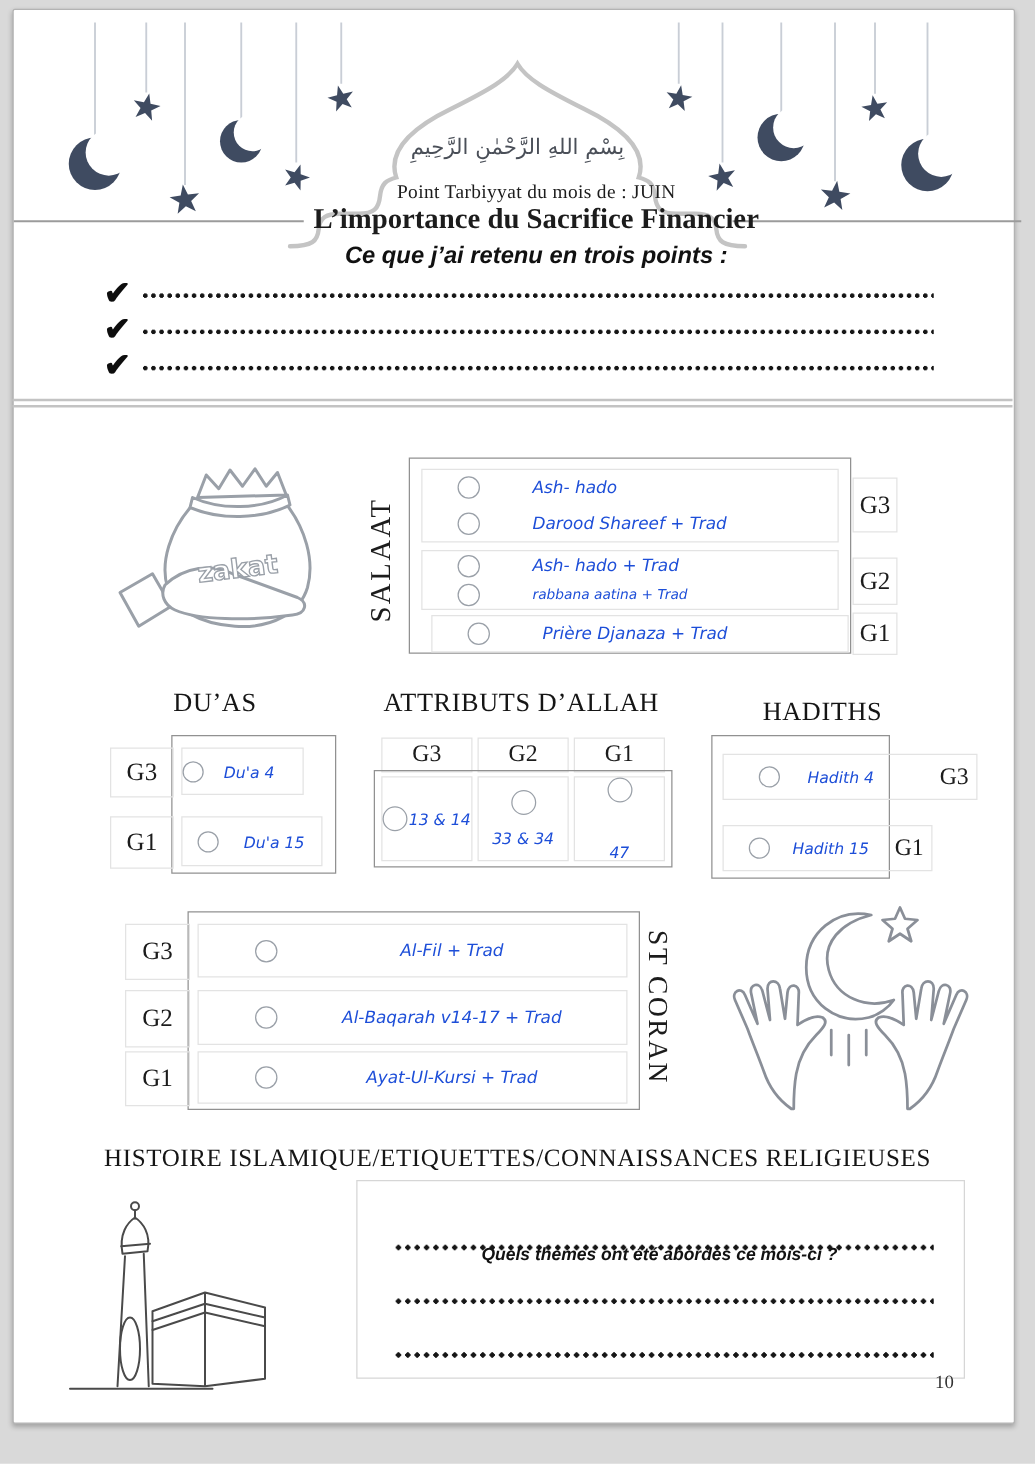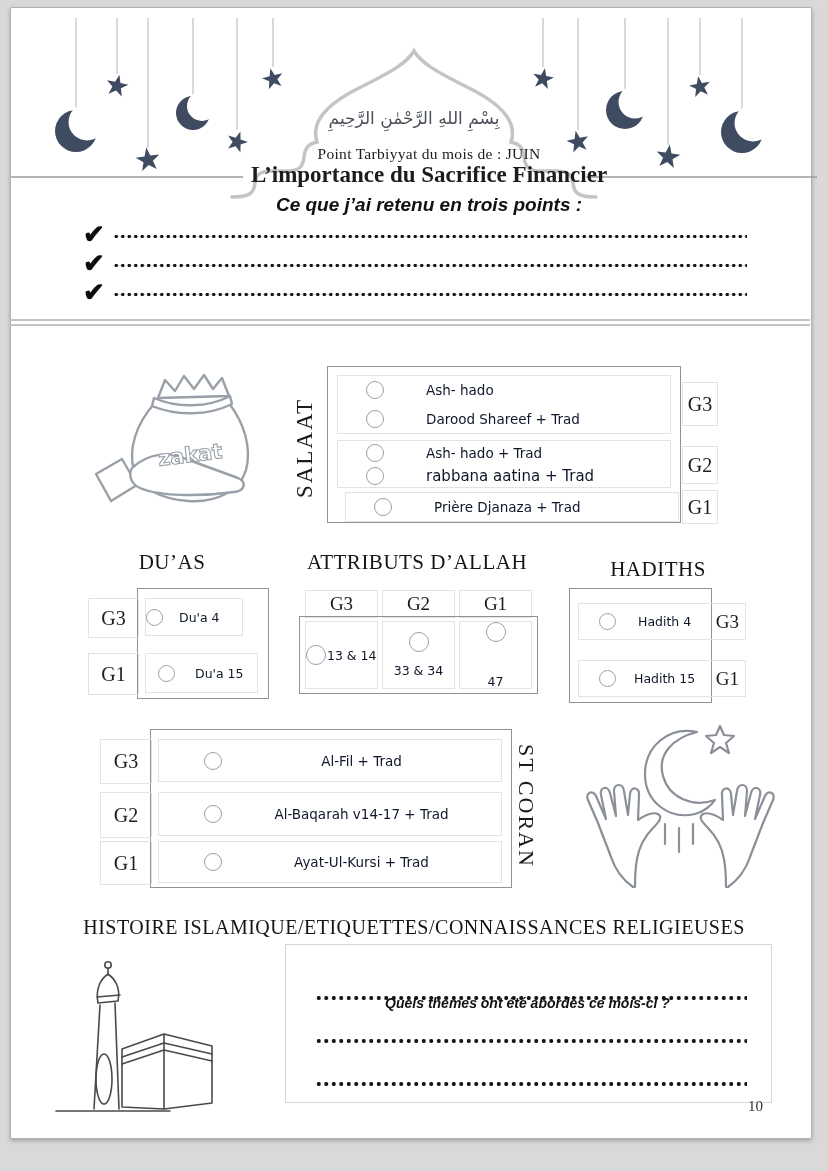--- a/index.html
+++ b/index.html
@@ -1,21 +1,21 @@
 <!DOCTYPE html>
 <html><head>
 <meta charset="utf-8">
 <style>
   html,body{margin:0;padding:0;}
   body{width:828px;height:1171px;position:relative;background:#d9d9d9;font-family:"Liberation Sans",sans-serif;overflow:hidden;}
   .page{position:absolute;left:10px;top:7px;width:800px;height:1130px;background:#fff;border:1px solid #b3b3b3;border-radius:2px;box-shadow:0 2px 4px rgba(0,0,0,.25);}
   .layer{position:absolute;left:0;top:0;width:828px;height:1171px;}
   .abs{position:absolute;}
   .serif{font-family:"Liberation Serif",serif;color:#1c1c1c;}
-  .hand{font-family:"DejaVu Sans",sans-serif;color:#0f172a;}
+  .hand{font-family:"DejaVu Sans",sans-serif;color:#1d4ed8;font-style:italic;}
   .box-dark{border:1.5px solid #919191;background:transparent;}
   .box-light{border:1.5px solid #e3e3e3;background:transparent;}
   .circ{width:16px;height:16px;border:1.6px solid #9aa0a8;border-radius:50%;background:#fff;display:inline-block;flex:none;}
   .item{display:flex;align-items:center;}
   .glabel{font-family:"Liberation Serif",serif;font-size:20px;color:#1c1c1c;display:flex;align-items:center;justify-content:center;}
   .sec-title{font-family:"Liberation Serif",serif;font-size:21px;color:#151515;letter-spacing:.5px;text-align:center;white-space:nowrap;}
   .dotline{height:5px;background-image:radial-gradient(circle,#161616 1.7px,transparent 2px);background-size:6.5px 5px;background-repeat:repeat-x;background-position:left center;}
   .dotline-big{height:6px;background-image:radial-gradient(circle,#161616 1.9px,transparent 2.2px);background-size:7.5px 6px;background-repeat:repeat-x;background-position:left center;}
   .check{font-size:26px;font-weight:bold;color:#0d0d0d;line-height:1;}
   .divider{border-top:2px solid #c3c3c3;border-bottom:2px solid #c3c3c3;height:3px;}
@@ -134,21 +134,21 @@
   </div>
   <div class="abs box-light glabel" style="left:682px;top:382px;width:34px;height:42px;">G3</div>
 
   <div class="abs box-light" style="left:337px;top:440px;width:334px;height:48px;display:flex;flex-direction:column;justify-content:space-around;padding-left:28px;box-sizing:border-box;">
     <div class="item" style="gap:42px;">
         <span class="circ"></span>
         <span class="hand" style="font-size:13.5px;">Ash- hado + Trad</span>
       </div>
     <div class="item" style="gap:42px;">
         <span class="circ"></span>
-        <span class="hand" style="font-size:15px;">rabbana aatina + Trad</span>
+        <span class="hand" style="font-size:11px;">rabbana aatina + Trad</span>
       </div>
   </div>
   <div class="abs box-light glabel" style="left:682px;top:446px;width:34px;height:36px;">G2</div>
 
   <div class="abs box-light" style="left:337px;top:492px;width:334px;height:30px;display:flex;align-items:center;padding-left:28px;box-sizing:border-box;margin-left:8px;">
     <div class="item" style="gap:42px;">
         <span class="circ"></span>
         <span class="hand" style="font-size:13.5px;">Prière Djanaza + Trad</span>
       </div>
   </div>
@@ -180,21 +180,21 @@
     <span class="circ" style="width:18px;height:18px;"></span>
     <span class="hand" style="font-size:12.5px;">33 &amp; 34</span>
   </div>
   <div class="abs box-light" style="left:459px;top:621px;width:71px;height:66px;display:flex;flex-direction:column;align-items:center;justify-content:space-evenly;gap:32px;">
     <span class="circ" style="width:18px;height:18px;"></span>
     <span class="hand" style="font-size:12.5px;">47</span>
   </div>
 
   <div class="abs sec-title" style="left:582px;top:557px;width:152px;">HADITHS</div>
   <div class="abs box-dark" style="left:569px;top:588px;width:141px;height:113px;"></div>
-  <div class="abs box-light item" style="left:578px;top:603px;width:168px;height:37px;gap:22px;padding-left:20px;box-sizing:border-box;justify-content:flex-end;">
+  <div class="abs box-light item" style="left:578px;top:603px;width:204px;height:37px;gap:22px;padding-left:28px;box-sizing:border-box;justify-content:flex-end;">
     <span class="circ" style="width:15px;height:15px;"></span>
     <span class="hand" style="font-size:12.5px;">Hadith 4</span>
     <span class="glabel" style="font-size:19px;margin-left:auto;margin-right:6px;">G3</span>
   </div>
   <div class="abs box-light item" style="left:578px;top:660px;width:168px;height:37px;gap:18px;padding-left:20px;box-sizing:border-box;">
     <span class="circ" style="width:15px;height:15px;"></span>
     <span class="hand" style="font-size:12.5px;">Hadith 15</span>
     <span class="glabel" style="font-size:19px;margin-left:auto;margin-right:6px;">G1</span>
   </div>
 

